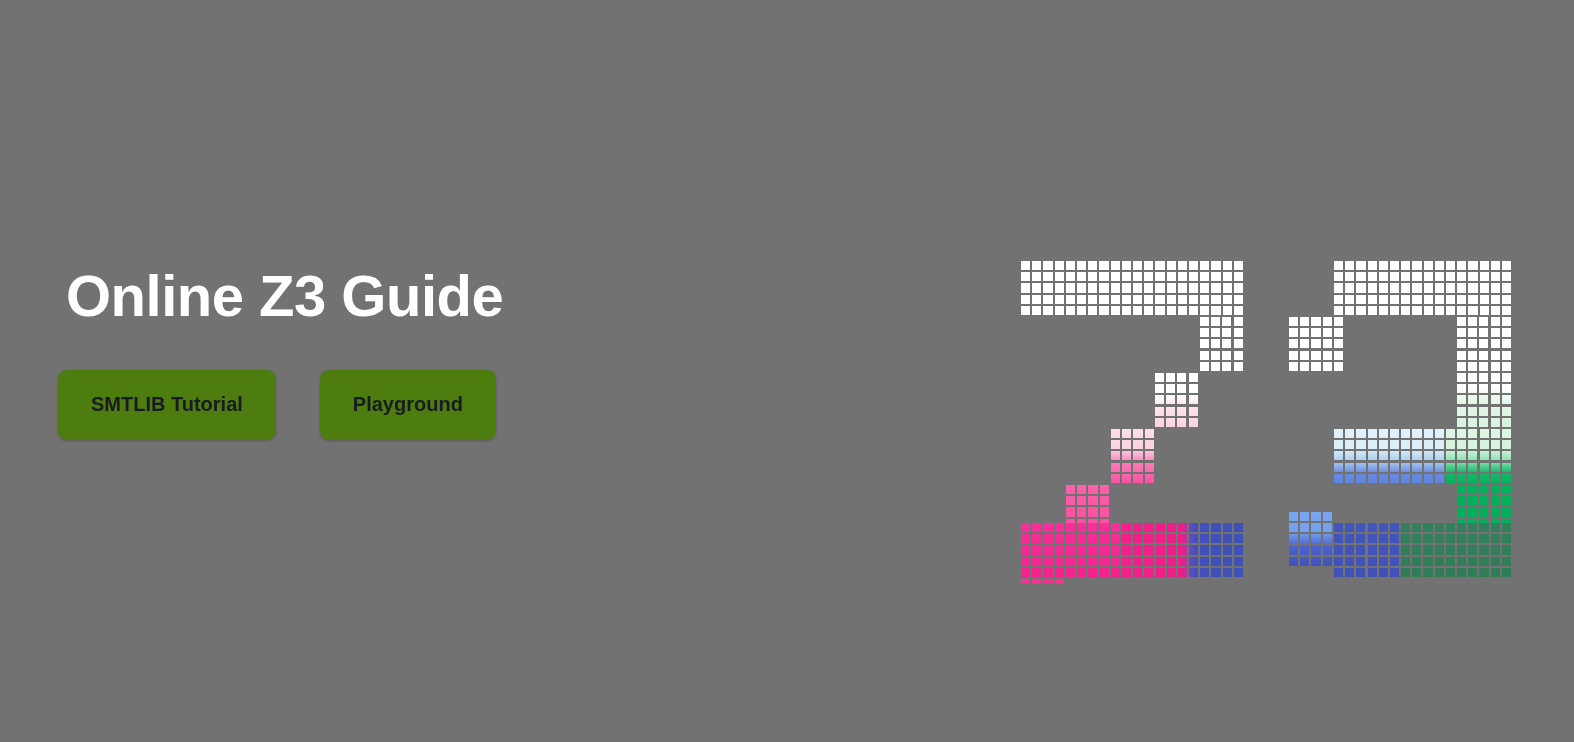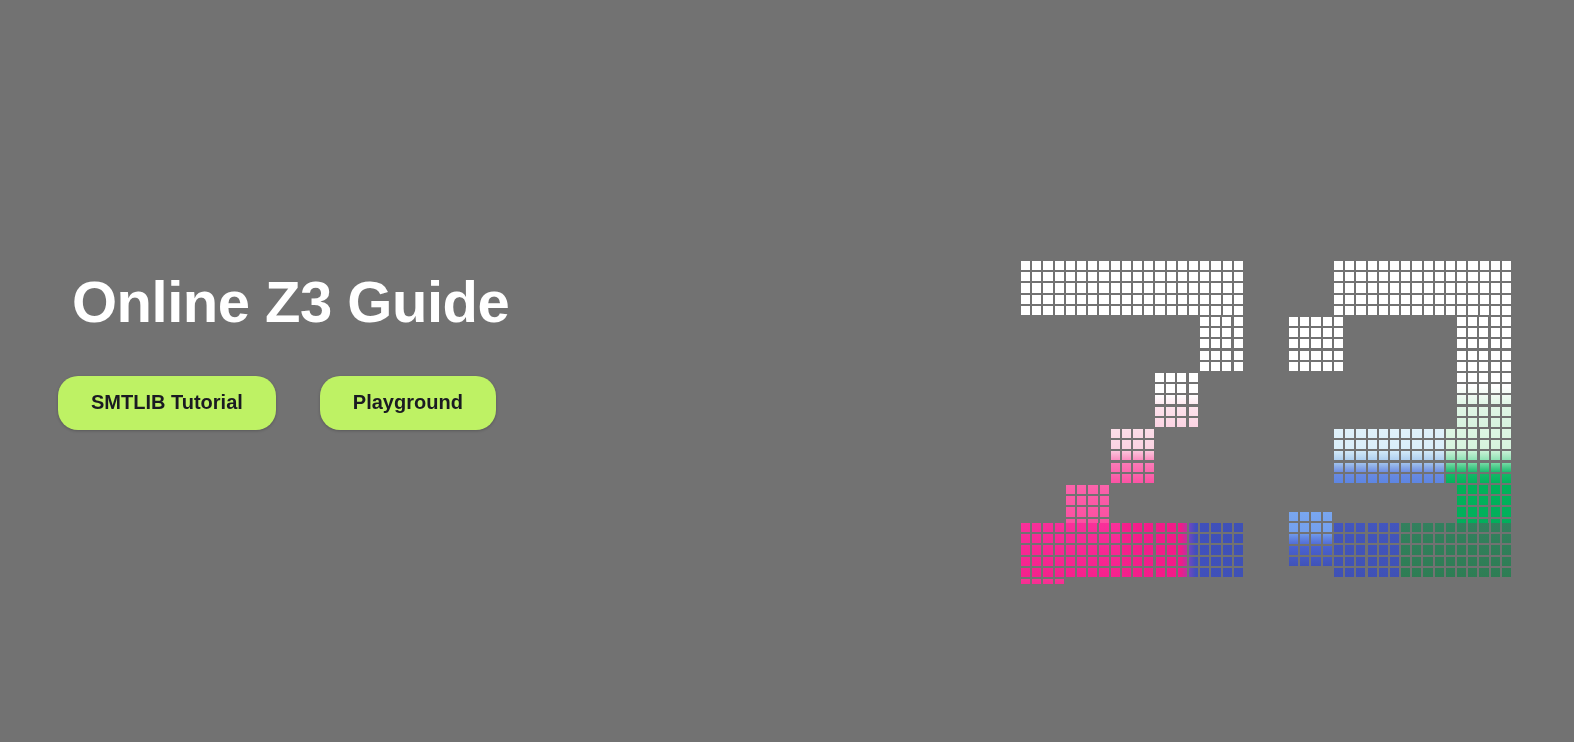--- a/index.html
+++ b/index.html
@@ -16,44 +16,44 @@
   }
 
   
   #hero {
     position: absolute;
     left: 58px;
     top: 258px;
     width: 900px;
   }
   #page-title {
-    margin: 14px;
+    margin: 8px;
     font-size: 58px;
     line-height: 1.05;
     font-weight: 700;
     color: #ffffff;
     letter-spacing: -0.5px;
     font-family: "Liberation Sans", "DejaVu Sans", sans-serif;
   }
   #nav-buttons {
     margin-top: 43px;
     display: flex;
     align-items: center;
     gap: 44px;
   }
   .nav-btn {
     display: inline-flex;
     align-items: center;
     justify-content: center;
-    height: 54px;
+    height: 70px;
     padding: 0 33px;
-    background: #bef264;
+    background: #4d7c0f;
     color: #1a1a22;
     border: none;
-    border-radius: 20px;
+    border-radius: 9px;
     font-size: 20px;
     font-weight: 700;
     font-family: "Liberation Sans", "DejaVu Sans", sans-serif;
     cursor: pointer;
     box-shadow: 0 1px 3px rgba(0,0,0,0.22);
     white-space: nowrap;
   }
 
   
   #z3-logo {

